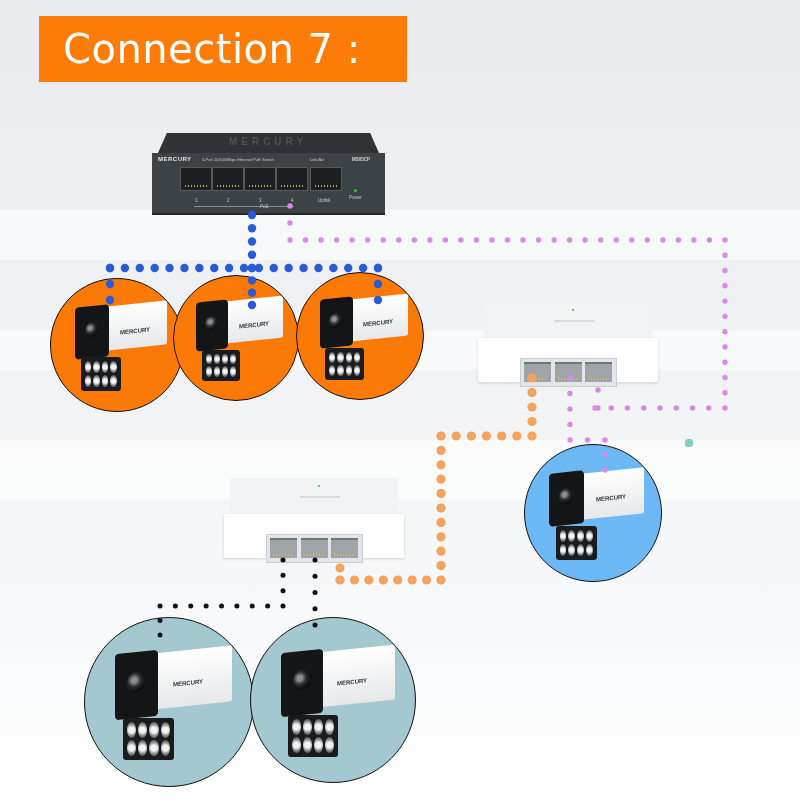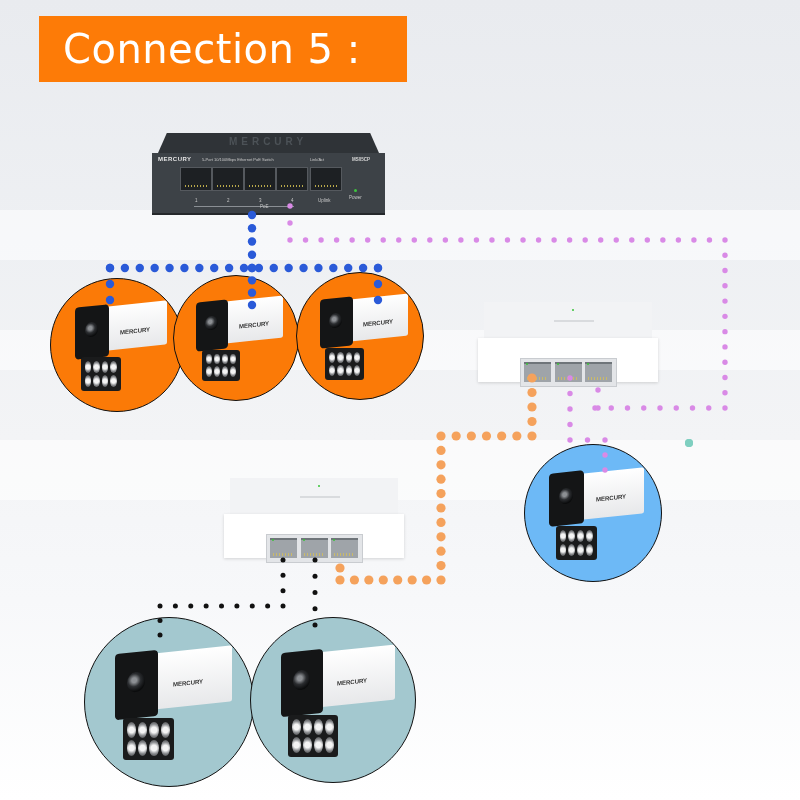--- a/index.html
+++ b/index.html
@@ -56,21 +56,21 @@
   .cam-ir i { display:block; border-radius:50%; background:radial-gradient(circle,#f4f4f4 0 30%,#8d8f92 60%,#3a3b3d 100%); }
 </style>
 </head>
 <body>
 
 <div class="bg-band" style="top:210px;height:50px;"></div>
 <div class="bg-band" style="top:330px;height:40px;"></div>
 <div class="bg-band" style="top:440px;height:60px;"></div>
 
 <div class="title-box">
-  <span>Connection 5 :</span>
+  <span>Connection 7 :</span>
 </div>
 
 <div class="main-switch">
   <div class="ms-top">
     <div class="ms-top-logo">MERCURY</div>
   </div>
   <div class="ms-front">
     <div class="ms-brand">MERCURY</div>
     <div class="ms-desc">5-Port 10/100Mbps Ethernet PoE Switch</div>
     <div class="ms-link">Link/Act</div>

